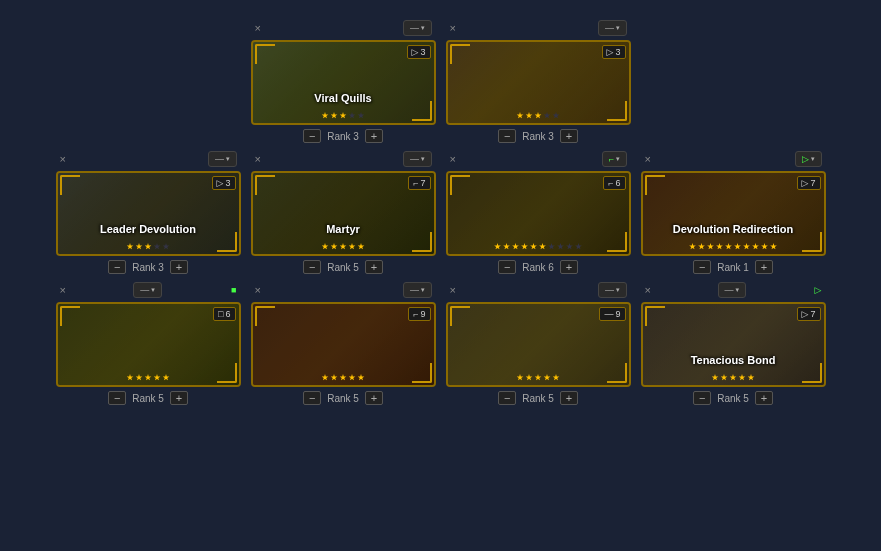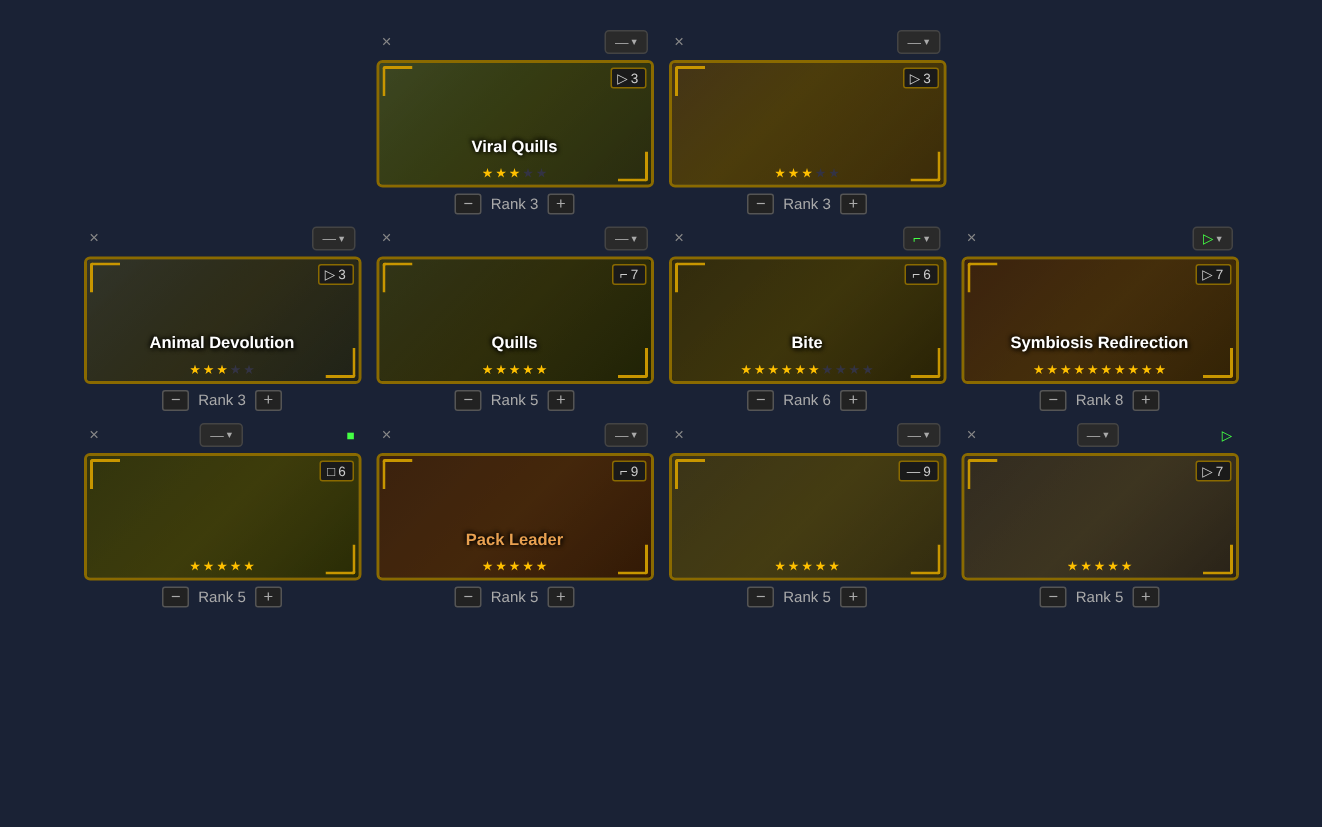--- a/index.html
+++ b/index.html
@@ -350,21 +350,21 @@
         </div>
       </div>
       <div class="mod-card card-panzer">
         <div class="card-bg"></div>
         <div class="corner-deco"></div>
         <div class="corner-deco-br"></div>
         <div class="rank-badge gold-badge">
           <span>▷</span>
           <span>3</span>
         </div>
-        <div class="card-title">Animal Devolution</div>
+        <div class="card-title">Leader Devolution</div>
         <div class="card-stars">
           <div class="star gold"></div>
           <div class="star gold"></div>
           <div class="star gold"></div>
           <div class="star empty"></div>
           <div class="star empty"></div>
         </div>
       </div>
       <div class="rank-controls">
         <div class="rank-btn">−</div>
@@ -384,21 +384,21 @@
         </div>
       </div>
       <div class="mod-card card-fetch">
         <div class="card-bg"></div>
         <div class="corner-deco"></div>
         <div class="corner-deco-br"></div>
         <div class="rank-badge gold-badge">
           <span>⌐</span>
           <span>7</span>
         </div>
-        <div class="card-title">Quills</div>
+        <div class="card-title">Martyr</div>
         <div class="card-stars">
           <div class="star gold"></div>
           <div class="star gold"></div>
           <div class="star gold"></div>
           <div class="star gold"></div>
           <div class="star gold"></div>
         </div>
       </div>
       <div class="rank-controls">
         <div class="rank-btn">−</div>
@@ -418,21 +418,20 @@
         </div>
       </div>
       <div class="mod-card card-bite">
         <div class="card-bg"></div>
         <div class="corner-deco"></div>
         <div class="corner-deco-br"></div>
         <div class="rank-badge gold-badge">
           <span>⌐</span>
           <span>6</span>
         </div>
-        <div class="card-title">Bite</div>
         <div class="card-stars">
           <div class="star gold"></div>
           <div class="star gold"></div>
           <div class="star gold"></div>
           <div class="star gold"></div>
           <div class="star gold"></div>
           <div class="star gold"></div>
           <div class="star empty"></div>
           <div class="star empty"></div>
           <div class="star empty"></div>
@@ -457,37 +456,37 @@
         </div>
       </div>
       <div class="mod-card card-calculated">
         <div class="card-bg"></div>
         <div class="corner-deco"></div>
         <div class="corner-deco-br"></div>
         <div class="rank-badge gold-badge">
           <span>▷</span>
           <span>7</span>
         </div>
-        <div class="card-title">Symbiosis Redirection</div>
-        <div class="card-stars">
-          <div class="star gold"></div>
-          <div class="star gold"></div>
-          <div class="star gold"></div>
-          <div class="star gold"></div>
-          <div class="star gold"></div>
-          <div class="star gold"></div>
-          <div class="star gold"></div>
-          <div class="star gold"></div>
-          <div class="star gold"></div>
-          <div class="star gold"></div>
-        </div>
-      </div>
-      <div class="rank-controls">
-        <div class="rank-btn">−</div>
-        <span class="rank-label">Rank 8</span>
+        <div class="card-title">Devolution Redirection</div>
+        <div class="card-stars">
+          <div class="star gold"></div>
+          <div class="star gold"></div>
+          <div class="star gold"></div>
+          <div class="star gold"></div>
+          <div class="star gold"></div>
+          <div class="star gold"></div>
+          <div class="star gold"></div>
+          <div class="star gold"></div>
+          <div class="star gold"></div>
+          <div class="star gold"></div>
+        </div>
+      </div>
+      <div class="rank-controls">
+        <div class="rank-btn">−</div>
+        <span class="rank-label">Rank 1</span>
         <div class="rank-btn">+</div>
       </div>
     </div>
 
   </div>
 
   <div class="row row3">
 
     <div class="card-slot">
       <div class="slot-header">
@@ -534,21 +533,20 @@
         </div>
       </div>
       <div class="mod-card card-pack-leader">
         <div class="card-bg"></div>
         <div class="corner-deco"></div>
         <div class="corner-deco-br"></div>
         <div class="rank-badge gold-badge">
           <span>⌐</span>
           <span>9</span>
         </div>
-        <div class="card-title orange">Pack Leader</div>
         <div class="card-stars">
           <div class="star gold"></div>
           <div class="star gold"></div>
           <div class="star gold"></div>
           <div class="star gold"></div>
           <div class="star gold"></div>
         </div>
       </div>
       <div class="rank-controls">
         <div class="rank-btn">−</div>
@@ -602,20 +600,21 @@
         <span style="color:#44ff44;font-size:9px;margin-left:2px;">▷</span>
       </div>
       <div class="mod-card card-tenacious">
         <div class="card-bg"></div>
         <div class="corner-deco"></div>
         <div class="corner-deco-br"></div>
         <div class="rank-badge gold-badge">
           <span>▷</span>
           <span>7</span>
         </div>
+        <div class="card-title">Tenacious Bond</div>
         <div class="card-stars">
           <div class="star gold"></div>
           <div class="star gold"></div>
           <div class="star gold"></div>
           <div class="star gold"></div>
           <div class="star gold"></div>
         </div>
       </div>
       <div class="rank-controls">
         <div class="rank-btn">−</div>

